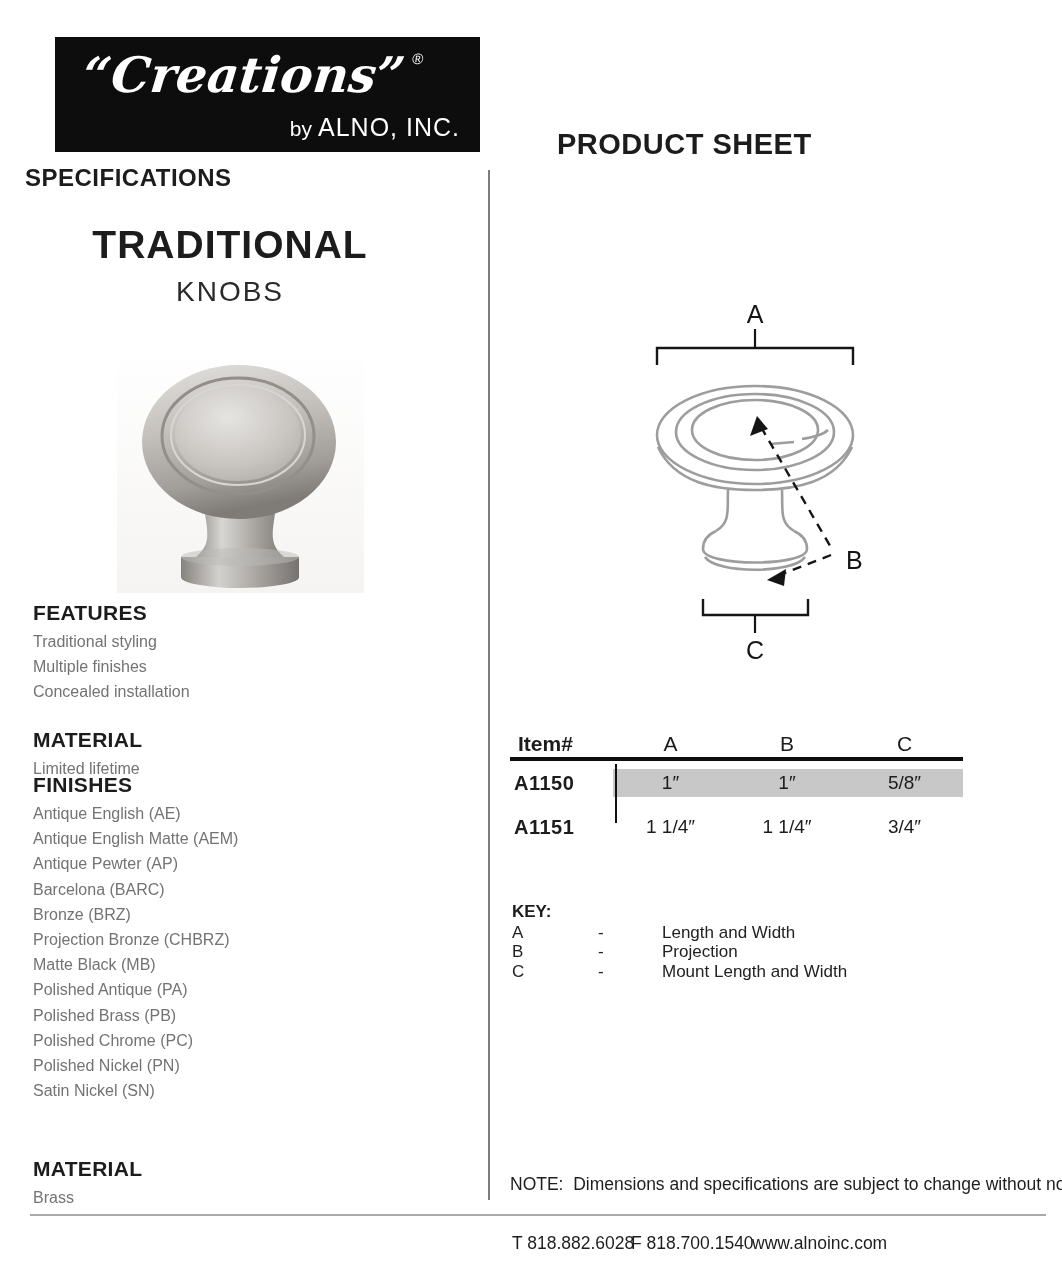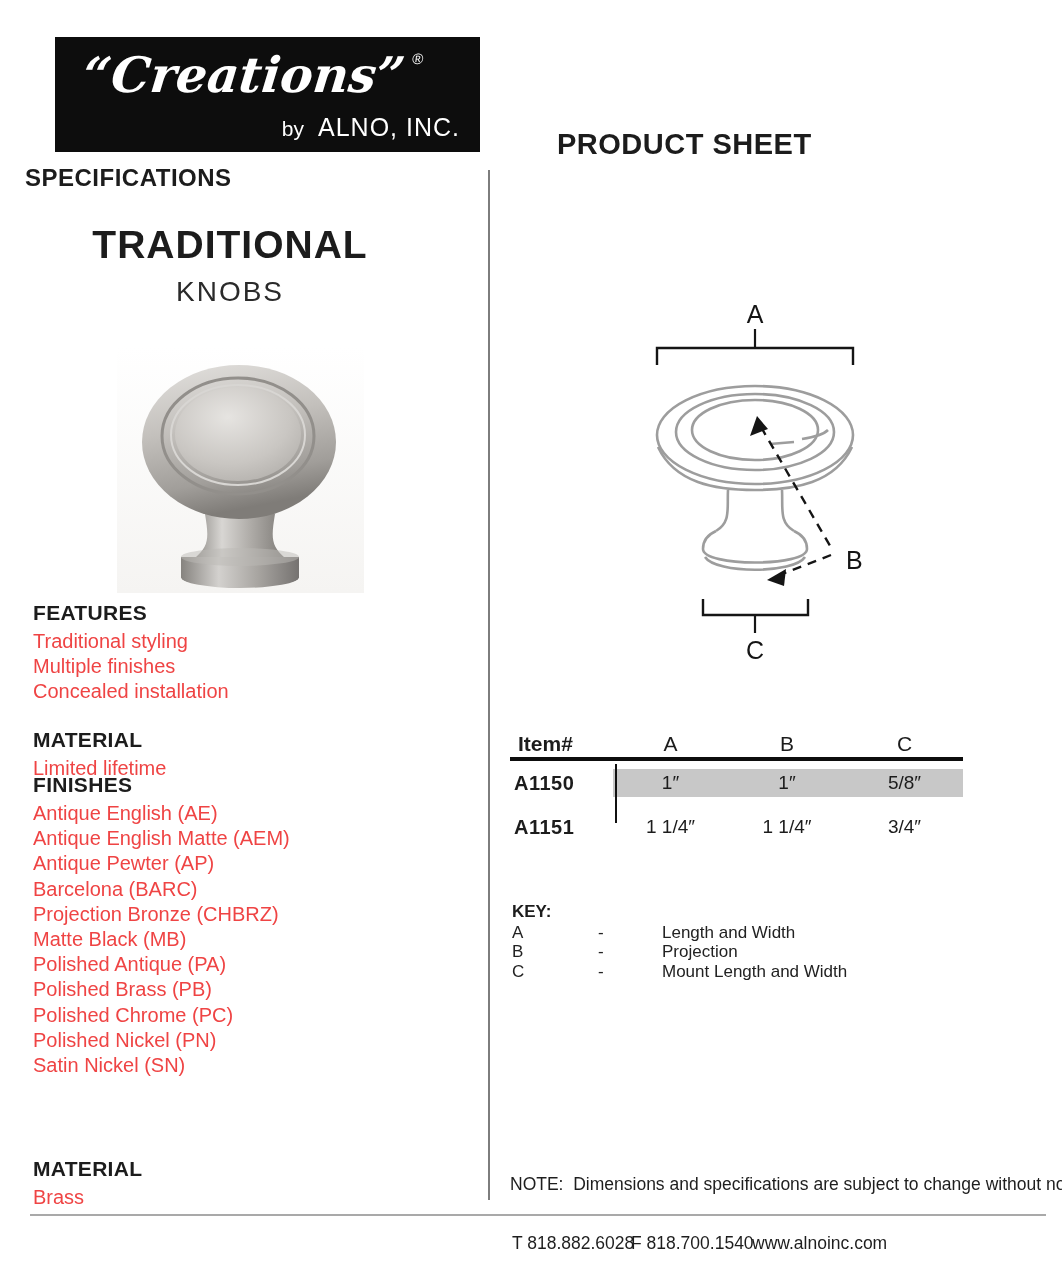--- a/index.html
+++ b/index.html
@@ -23,21 +23,21 @@
     white-space:nowrap;
   }
   .logo-reg {
     position:absolute; right:8px; top:18px; font-size:15px;
     font-family:"Liberation Sans",sans-serif; font-style:normal; font-weight:normal;
   }
   .logo-byline {
     position:absolute; right:20px; top:76px; font-size:25px; letter-spacing:1px;
     white-space:nowrap;
   }
-  .logo-byline .by { font-size:21px; letter-spacing:0; margin-right:14px; }
+  .logo-byline .by { font-size:21px; letter-spacing:0; margin-right:6px; }
 
   
   .spec-title {
     position:absolute; left:25px; top:164px;
     font-size:24px; font-weight:bold; letter-spacing:.5px;
   }
   .product-sheet-title {
     position:absolute; left:557px; top:128px;
     font-size:29px; font-weight:bold; letter-spacing:.5px;
   }
@@ -61,21 +61,21 @@
     position:absolute; left:40px; top:276px; width:380px; text-align:center;
     font-size:28px; letter-spacing:2px; color:#2a2a2a;
   }
   .photo {
     position:absolute; left:117px; top:346px; width:247px; height:247px;
     background:linear-gradient(#ffffff,#f5f4f2);
   }
   .section { position:absolute; left:33px; width:430px; }
   .section h3 { font-size:21px; font-weight:bold; line-height:26px; letter-spacing:.3px; }
   .section ul { list-style:none; margin-top:3px; }
-  .section li { font-size:20px; line-height:25.2px; color:#ef4444; }
+  .section li { font-size:16px; line-height:25.2px; color:#737373; }
   .sec-features { top:600px; }
   .sec-warranty { top:727px; }
   .sec-finishes { top:772px; }
   .sec-material { top:1156px; }
 
   
   .diagram { position:absolute; left:620px; top:297px; width:300px; height:370px; }
   .diagram text { font-family:"Liberation Sans","DejaVu Sans",sans-serif; font-size:25px; fill:#151515; }
 
   
@@ -185,20 +185,21 @@
     </ul>
   </div>
 
   <div class="section sec-finishes">
     <h3>FINISHES</h3>
     <ul>
       <li>Antique English (AE)</li>
       <li>Antique English Matte (AEM)</li>
       <li>Antique Pewter (AP)</li>
       <li>Barcelona (BARC)</li>
+      <li>Bronze (BRZ)</li>
       <li>Projection Bronze (CHBRZ)</li>
       <li>Matte Black (MB)</li>
       <li>Polished Antique (PA)</li>
       <li>Polished Brass (PB)</li>
       <li>Polished Chrome (PC)</li>
       <li>Polished Nickel (PN)</li>
       <li>Satin Nickel (SN)</li>
     </ul>
   </div>
 

